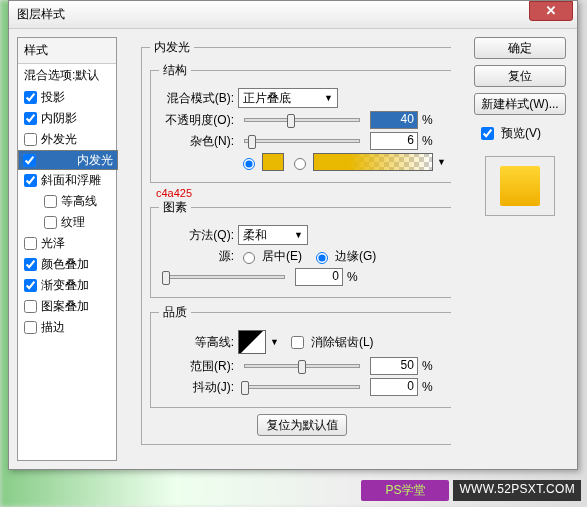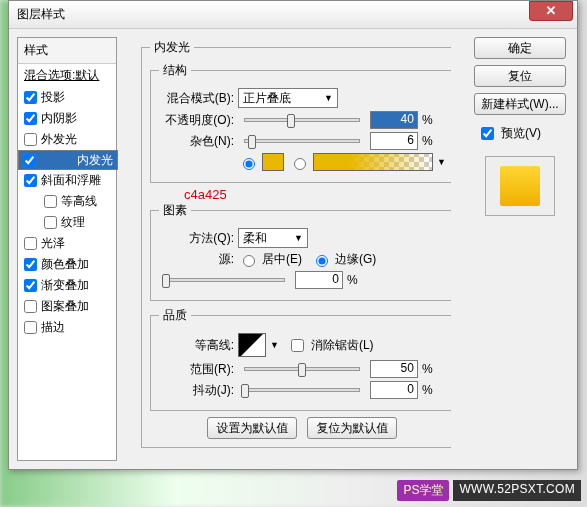--- a/index.html
+++ b/index.html
@@ -5,21 +5,21 @@
 * { box-sizing: border-box; font-family: "Microsoft YaHei", SimSun, sans-serif; font-size: 12px; }
 body { margin: 0; background: #e0e0e0; width: 587px; height: 507px; overflow: hidden; position: relative; }
 .bgblur { position: absolute; inset: 0; background: linear-gradient(90deg,#8c8,#efe 30%,#eee 60%,#ddd); filter: blur(2px); }
 .dialog { position: absolute; left: 8px; top: 0; width: 570px; height: 470px; background: #f0f0f0; border: 1px solid #888; box-shadow: 2px 2px 6px rgba(0,0,0,.3); }
 .titlebar { height: 28px; background: linear-gradient(#fff,#e8e8e8); border-bottom: 1px solid #ccc; display: flex; align-items: center; padding: 0 4px; }
 .titlebar .title { flex: 1; padding-left: 4px; font-family: Liberation Mono, monospace; }
 .closebtn { width: 44px; height: 20px; background: #c75050; border: 1px solid #a03030; border-radius: 0 0 3px 3px; color: #fff; text-align: center; line-height: 17px; font-weight: bold; margin-top: -8px; font-size: 13px; }
 .body { display: flex; padding: 8px; gap: 20px; height: calc(100% - 28px); }
 .sidebar { width: 100px; border: 1px solid #999; background: #fff; }
 .sidebar-hd { padding: 4px 6px; border-bottom: 1px solid #ccc; background: #f4f4f4; }
-.sidebar-sub { padding: 3px 6px; text-decoration: underline; }
+.sidebar-sub { padding: 3px 6px; }
 .side-item { display: flex; align-items: center; gap: 4px; padding: 2px 6px; }
 .side-item.indent { padding-left: 26px; }
 .side-item.sel { background: #2f6fb7; color: #fff; }
 .side-item input[type=checkbox]{ margin:0; width:13px; height:13px; }
 .main { flex: 1; padding: 2px 4px; overflow: hidden; }
 fieldset { border: 1px solid #aaa; margin: 0 0 6px 0; padding: 6px 8px 8px 8px; }
 legend { padding: 0 4px; }
 .row { display: flex; align-items: center; margin: 3px 0; gap: 4px; }
 .lab { width: 75px; text-align: right; }
 .sel { width: 100px; height: 20px; border: 1px solid #7a7a7a; background: #fff; padding: 0 4px; display:flex; align-items:center; justify-content:space-between; }
@@ -31,24 +31,24 @@
 .unit { width: 24px; }
 .swatch { width: 22px; height: 18px; border: 1px solid #666; background: #e9b800; }
 .grad { width: 120px; height: 18px; border: 1px solid #666; background: linear-gradient(90deg,#e9b800,#e9b800 30%,rgba(233,184,0,0) 100%), repeating-conic-gradient(#ccc 0 25%,#fff 0 50%) 0/10px 10px; }
 .contour { width: 28px; height: 24px; border: 1px solid #666; background: linear-gradient(135deg,#000 49%,#fff 51%); }
 .btnrow { display:flex; gap:10px; justify-content:center; margin-top:4px; }
 .btn { min-width: 90px; height: 22px; background: linear-gradient(#fdfdfd,#e4e4e4); border: 1px solid #888; border-radius: 3px; display:flex; align-items:center; justify-content:center; }
 .rpanel { width: 98px; display:flex; flex-direction:column; gap:6px; align-items:center; }
 .rbtn { width: 92px; height: 22px; background: linear-gradient(#fdfdfd,#e4e4e4); border: 1px solid #888; border-radius: 3px; display:flex; align-items:center; justify-content:center; }
 .pvbox { width: 70px; height: 60px; border: 1px solid #aaa; background: #eee; display:flex; align-items:center; justify-content:center; margin-top:4px; }
 .pvsw { width: 40px; height: 40px; background: linear-gradient(#ffd633,#f0b000); border-radius: 2px; }
-.redtxt { color: #d00; font-size: 13px; margin-left: 34px; margin-top:-2px; }
+.redtxt { color: #d00; font-size: 11px; margin-left: 6px; margin-top:-2px; }
 .radio { width:12px; height:12px; }
 .footer { position:absolute; right:6px; bottom:6px; display:flex; gap:4px; font-size:10px; }
-.ftag { background:#9b2fa8; color:#fef9c3; padding:2px 6px; border-radius:2px; }
+.ftag { background:#9b2fa8; color:#bef264; padding:2px 24px; border-radius:2px; }
 .furl { background:#333; color:#fff; padding:2px 6px; border-radius:0; letter-spacing:.3px; }
 </style>
 </head>
 <body>
 
 <div class="bgblur"></div>
 
 <div class="dialog">
   <div class="titlebar">
     <span class="title">图层样式</span>
@@ -197,21 +197,20 @@
             <span class="lab">抖动(J):</span>
             <div class="slider">
                 <div class="thumb" style="left:0%"></div>
               </div>
             <span class="num">0</span>
             <span class="unit">%</span>
           </div>
         </fieldset>
 
         <div class="btnrow">
-          <div class="btn">设置为默认值</div>
           <div class="btn">复位为默认值</div>
         </div>
       </fieldset>
     </div>
 
     <div class="rpanel">
       <div class="rbtn">确定</div>
       <div class="rbtn">复位</div>
       <div class="rbtn">新建样式(W)...</div>
       <div class="row" style="align-self:flex-start;margin-left:6px">

